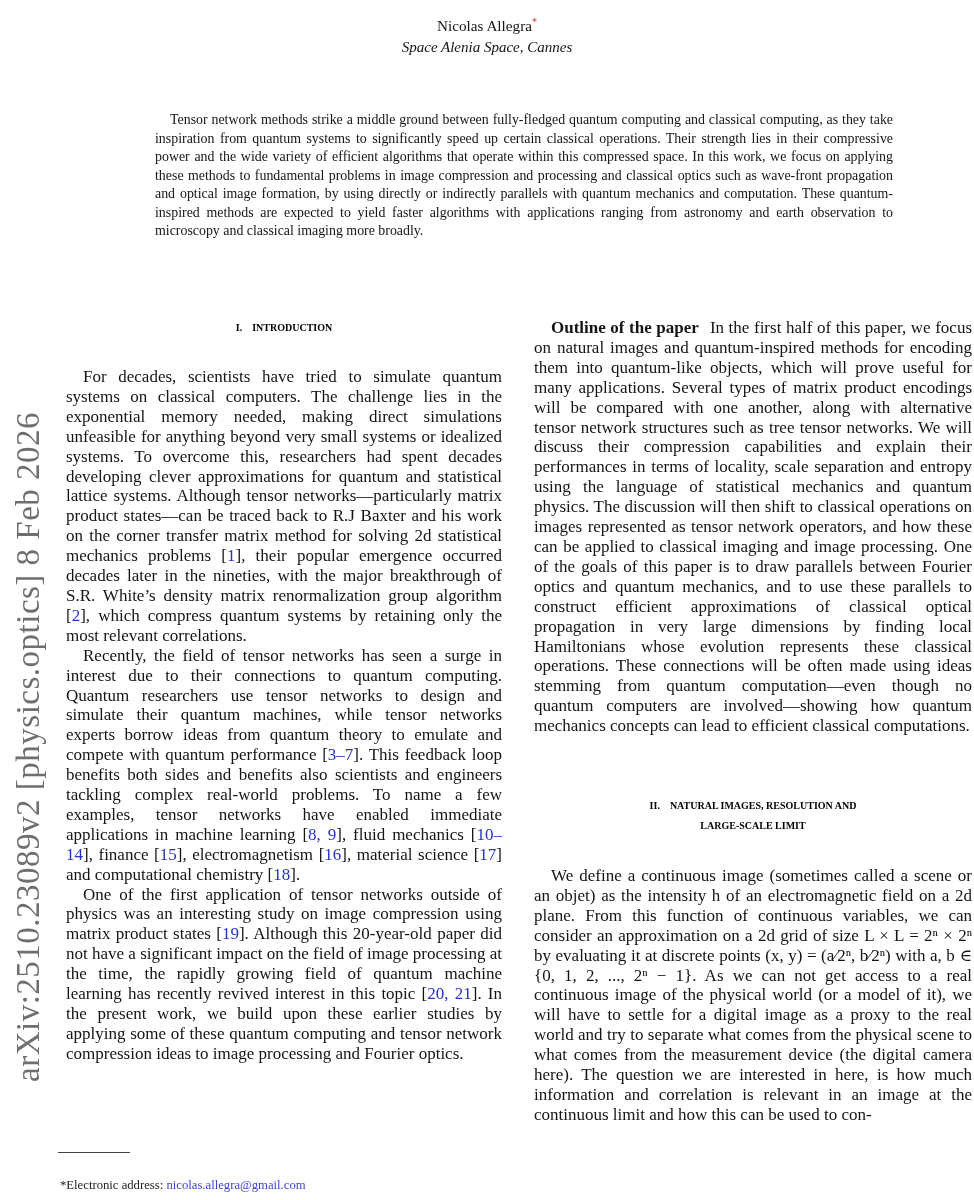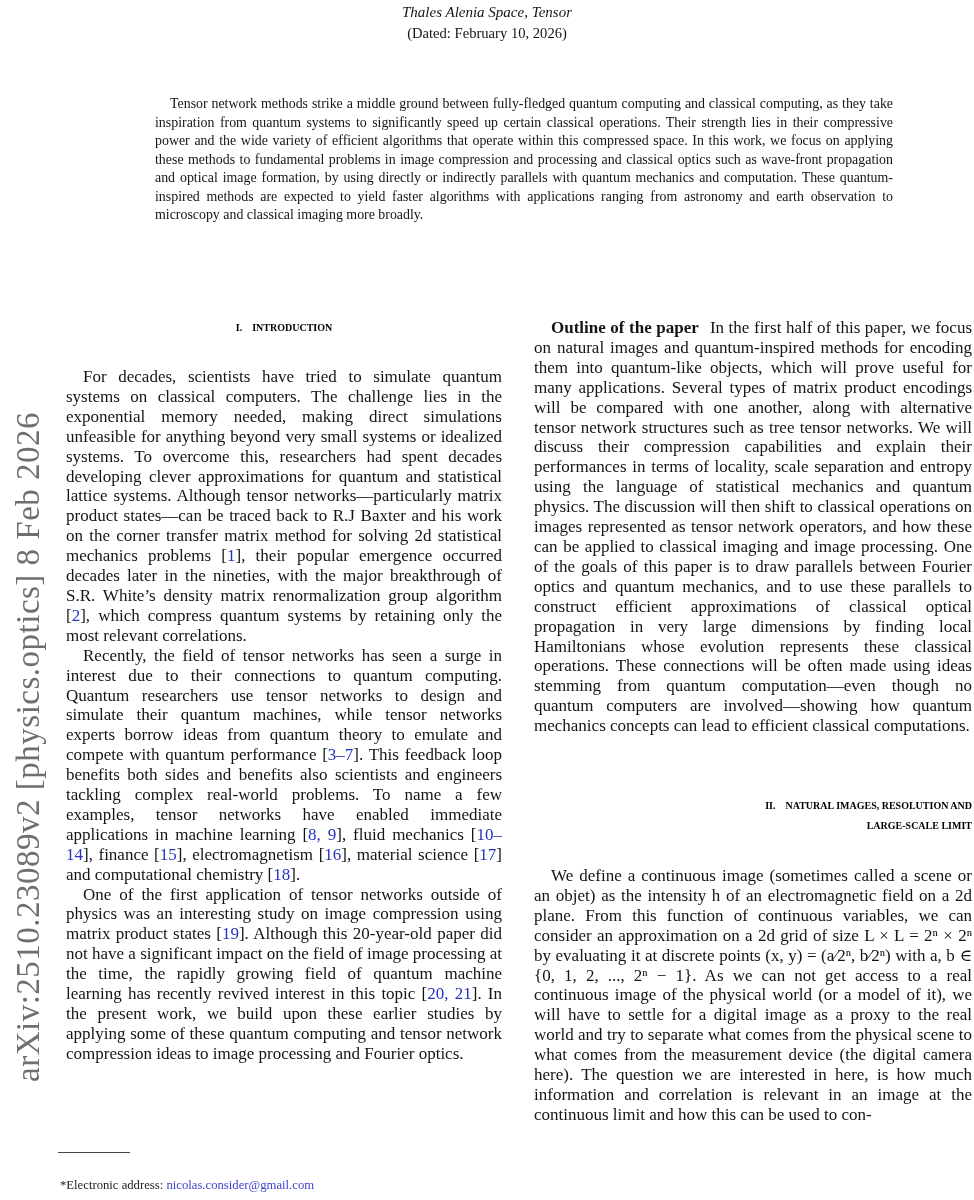--- a/index.html
+++ b/index.html
@@ -12,71 +12,71 @@
     white-space:nowrap;font-size:33px;color:var(--watermark_gray,#6f6f6f);letter-spacing:0.5px;
   }
   .title{
     margin:0;padding-top:8px;text-align:center;font-size:20.5px;font-weight:bold;color:#000;
   }
   .author{ text-align:center;margin-top:16px;font-size:15.2px; }
   .author sup{ font-size:10px;color:var(--asterisk_red,#e3261a); }
   .affiliation{ text-align:center;font-style:italic;font-size:15px;margin-top:4px; }
   .dateline{ text-align:center;font-size:14.6px;margin-top:4px; }
   .abstract{
-    position:absolute;left:155px;top:95px;width:738px;margin:0;
+    position:absolute;left:155px;top:111px;width:738px;margin:0;
     font-size:13.9px;line-height:18.5px;text-align:justify;text-indent:15px;
   }
   .col{ position:absolute;top:318px; }
   .col-left{ left:66px;width:436px; }
   .col-right{ left:534px;width:438px; }
   .sec-heading{
     margin:0 0 29px 0;text-align:center;font-size:10px;font-weight:bold;
     white-space:pre-line;line-height:20px;color:#000;
   }
   .col p{
     margin:0;font-size:17px;line-height:19.9px;text-align:justify;text-indent:17px;
   }
   .lead-bold{ font-weight:bold;margin-right:11px; }
-  .sec2{ margin:60px 0 30px 0;text-align:right; }
+  .sec2{ margin:60px 0 30px 0; }
   .cite{ color:var(--citation_blue,#2533c0); }
   .footnote-rule{
     position:absolute;left:58px;top:1152px;width:72px;border-top:1.5px solid #444;height:0;
   }
   .footnote{
     position:absolute;left:60px;top:1178px;font-size:12.7px;color:#222;white-space:nowrap;
   }
   .footnote a{ color:var(--link_blue,#3f43cf);text-decoration:none; }
 </style>
 </head>
 <body>
 
 <div class="page">
 
   <div class="watermark">
     <span>arXiv:2510.23089v2  [physics.optics]  8 Feb 2026</span>
   </div>
 
 
+  <div class="author"><span>Nicolas  Allegra</span><sup>*</sup></div>
 
-  <div class="affiliation">Thales  Alenia  Space,  Tensor</div>
+  <div class="affiliation">Space  Alenia  Space,  Cannes</div>
 
-  <div class="dateline">(Dated: February 10, 2026)</div>
 
   <p class="abstract">Tensor network methods strike a middle ground between fully-fledged quantum computing and classical computing, as they take inspiration from quantum systems to significantly speed up certain classical operations. Their strength lies in their compressive power and the wide variety of efficient algorithms that operate within this compressed space. In this work, we focus on applying these methods to fundamental problems in image compression and processing and classical optics such as wave-front propagation and optical image formation, by using directly or indirectly parallels with quantum mechanics and computation. These quantum-inspired methods are expected to yield faster algorithms with applications ranging from astronomy and earth observation to microscopy and classical imaging more broadly.</p>
 
   <div class="col col-left">
     <h2 class="sec-heading">I.  INTRODUCTION</h2>
     <p>For decades, scientists have tried to simulate quantum systems on classical computers. The challenge lies in the exponential memory needed, making direct simulations unfeasible for anything beyond very small systems or idealized systems. To overcome this, researchers had spent decades developing clever approximations for quantum and statistical lattice systems. Although tensor networks—particularly matrix product states—can be traced back to R.J Baxter and his work on the corner transfer matrix method for solving 2d statistical mechanics problems [<span class="cite">1</span>], their popular emergence occurred decades later in the nineties, with the major breakthrough of S.R. White’s density matrix renormalization group algorithm [<span class="cite">2</span>], which compress quantum systems by retaining only the most relevant correlations.</p>
     <p>Recently, the field of tensor networks has seen a surge in interest due to their connections to quantum computing. Quantum researchers use tensor networks to design and simulate their quantum machines, while tensor networks experts borrow ideas from quantum theory to emulate and compete with quantum performance [<span class="cite">3–7</span>]. This feedback loop benefits both sides and benefits also scientists and engineers tackling complex real-world problems. To name a few examples, tensor networks have enabled immediate applications in machine learning [<span class="cite">8, 9</span>], fluid mechanics [<span class="cite">10–14</span>], finance [<span class="cite">15</span>], electromagnetism [<span class="cite">16</span>], material science [<span class="cite">17</span>] and computational chemistry [<span class="cite">18</span>].</p>
     <p>One of the first application of tensor networks outside of physics was an interesting study on image compression using matrix product states [<span class="cite">19</span>]. Although this 20-year-old paper did not have a significant impact on the field of image processing at the time, the rapidly growing field of quantum machine learning has recently revived interest in this topic [<span class="cite">20, 21</span>]. In the present work, we build upon these earlier studies by applying some of these quantum computing and tensor network compression ideas to image processing and Fourier optics.</p>
   </div>
 
   <div class="col col-right">
     <p><span class="lead-bold">Outline of the paper</span><span>In the first half of this paper, we focus on natural images and quantum-inspired methods for encoding them into quantum-like objects, which will prove useful for many applications. Several types of matrix product encodings will be compared with one another, along with alternative tensor network structures such as tree tensor networks. We will discuss their compression capabilities and explain their performances in terms of locality, scale separation and entropy using the language of statistical mechanics and quantum physics. The discussion will then shift to classical operations on images represented as tensor network operators, and how these can be applied to classical imaging and image processing. One of the goals of this paper is to draw parallels between Fourier optics and quantum mechanics, and to use these parallels to construct efficient approximations of classical optical propagation in very large dimensions by finding local Hamiltonians whose evolution represents these classical operations. These connections will be often made using ideas stemming from quantum computation—even though no quantum computers are involved—showing how quantum mechanics concepts can lead to efficient classical computations.</span></p>
     <h2 class="sec-heading sec2">II.  NATURAL IMAGES, RESOLUTION AND
 LARGE-SCALE LIMIT</h2>
     <p>We define a continuous image (sometimes called a scene or an objet) as the intensity h of an electromagnetic field on a 2d plane. From this function of continuous variables, we can consider an approximation on a 2d grid of size L × L = 2ⁿ × 2ⁿ by evaluating it at discrete points (x, y) = (a⁄2ⁿ, b⁄2ⁿ) with a, b ∈ {0, 1, 2, ..., 2ⁿ − 1}. As we can not get access to a real continuous image of the physical world (or a model of it), we will have to settle for a digital image as a proxy to the real world and try to separate what comes from the physical scene to what comes from the measurement device (the digital camera here). The question we are interested in here, is how much information and correlation is relevant in an image at the continuous limit and how this can be used to con-</p>
   </div>
 
   <div class="footnote-rule"></div>
-  <div class="footnote"><span>*Electronic address: </span><a href="#">nicolas.consider@gmail.com</a></div>
+  <div class="footnote"><span>*Electronic address: </span><a href="#">nicolas.allegra@gmail.com</a></div>
 
 </div>
 
 </body></html>

